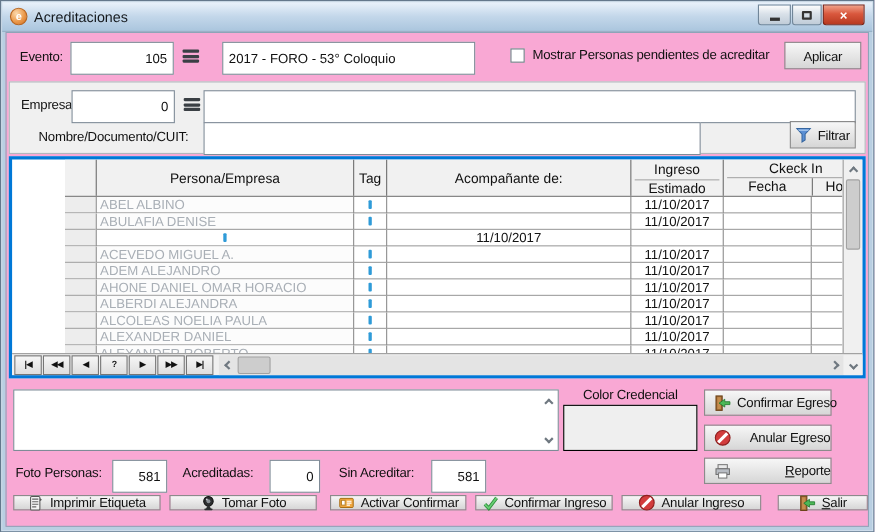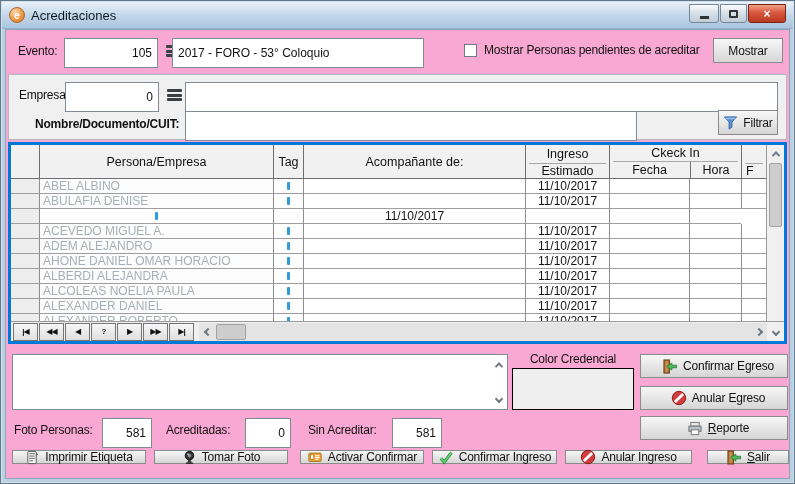--- a/index.html
+++ b/index.html
@@ -45,41 +45,41 @@
          font-size:12px; letter-spacing:-0.2px; color:#111; cursor:pointer; white-space:nowrap; }
   .btn svg { flex:0 0 auto; }
   .mnemonic { display:block; }
   .mnemonic::first-letter { text-decoration:underline; }
 
   
   .evento-row { position:absolute; left:0; top:8px; width:100%; height:26px; }
   .evento-row .lbl-evento { position:absolute; left:12px; top:6px; }
   .evento-code { position:absolute; left:58px; top:0; width:94px; }
   .evento-hamb { position:absolute; left:160px; top:7px; }
-  .evento-desc { position:absolute; left:166px; top:0; width:252px; }
+  .evento-desc { position:absolute; left:196px; top:0; width:230px; }
   .chk-wrap { position:absolute; left:458px; top:5px; display:flex; align-items:center; gap:7px; }
   .checkbox { width:13px; height:13px; background:#fff; border:1px solid #6f7a84; }
   .aplicar-btn { position:absolute; right:6px; top:0; width:70px; height:25px; }
 
   
   .filter-panel { position:absolute; left:2px; right:2px; top:44px; height:66px;
                   border:1px solid #b2b8bd; background:#f0f0f0; }
   .empresa-lbl { position:absolute; left:10px; top:13px; }
   .empresa-code { position:absolute; left:56px; top:7px; width:94px; }
   .empresa-hamb { position:absolute; left:158px; top:14px; }
   .empresa-desc { position:absolute; left:176px; top:7px; right:8px; }
-  .nombre-lbl { position:absolute; left:26px; top:42px;font-weight:bold; }
+  .nombre-lbl { position:absolute; left:26px; top:42px; }
   .nombre-input { position:absolute; left:176px; top:36px; width:452px; height:23px; }
   .filtrar-btn { position:absolute; right:8px; top:35px; width:60px; height:25px; }
 
   
   .grid { position:absolute; left:2px; right:2px; top:112px; height:202px;
           border:3px solid #0078d7; background:#fff; display:flex; flex-direction:column; }
   .grid-top { flex:1; display:flex; overflow:hidden; }
-  .grid-main { flex:1; display:flex; flex-direction:column; overflow:hidden; }
+  .grid-main { flex:1; display:flex; flex-direction:column; overflow:hidden;margin-left:48px; }
 
   .ghead { display:grid; grid-template-columns:28px 234px 30px 222px 84px 132px 1fr;
            height:34px; background:#f1f1f1; border-bottom:1px solid #6e6e6e; flex:0 0 34px;
            font-size:12.5px; }
   .gh { border-left:1px solid #6e6e6e; display:flex; align-items:center; justify-content:center; overflow:hidden; }
   .gh:first-child { border-left:none; }
   .gh.stack { flex-direction:column; justify-content:stretch; align-items:stretch; padding:0; }
   .gh .l1 { height:31px; display:flex; align-items:center; justify-content:center;
             border-bottom:1px solid #a8a8a8; margin:0 3px; }
   .gh .l2 { height:16px; display:flex; align-items:center; justify-content:center; }
@@ -125,21 +125,21 @@
   .notes-wrap { position:absolute; left:6px; top:324px; width:496px; height:56px; }
   .notes { width:100%; height:100%; border:1px solid #7f8b97; background:#fff; resize:none;
            font-family:inherit; font-size:12px; padding:3px 18px 3px 4px; }
   .notes-wrap .chev-top { position:absolute; right:6px; top:8px; }
   .notes-wrap .chev-bot { position:absolute; right:6px; bottom:8px; }
 
   .cc-label { position:absolute; left:502px; top:322px; width:130px; text-align:center; }
   .cc-box { position:absolute; left:506px; top:338px; width:122px; height:42px;
             border:1px solid #000; background:#efefef; }
 
-  .side-btns .btn { position:absolute; left:634px; width:148px; height:24px; justify-content:center; padding-left:8px; }
+  .side-btns .btn { position:absolute; left:634px; width:116px; height:24px; justify-content:space-between; padding-left:8px; }
   .btn-conf-egreso { top:324px; } .btn-anul-egreso { top:356px; } .btn-reporte { top:386px; }
 
   
   .totals { position:absolute; left:0; top:388px; width:630px; height:24px; }
   .totals .lbl { position:absolute; top:5px; }
   .totals .tbox { position:absolute; top:0; height:22px; }
   .lbl-total { left:8px; } .box-total { left:96px; width:50px; }
   .lbl-acred { left:160px; } .box-acred { left:239px; width:46px; }
   .lbl-sin { left:302px; } .box-sin { left:386px; width:50px; }
 
@@ -183,21 +183,21 @@
           <i></i>
           <i></i>
           <i></i>
         </span>
       <div class="tbox evento-desc">2017 - FORO - 53° Coloquio</div>
       <div class="chk-wrap">
         <span class="checkbox"></span>
         <span class="lbl">Mostrar Personas pendientes de acreditar</span>
       </div>
       <button class="btn aplicar-btn">
-          <span>Mostrar</span>
+          <span>Aplicar</span>
         </button>
     </div>
 
     <div class="filter-panel">
       <span class="lbl empresa-lbl">Empresa:</span>
       <div class="tbox num empresa-code">0</div>
       <span class="hamb empresa-hamb">
           <i></i>
           <i></i>
           <i></i>

